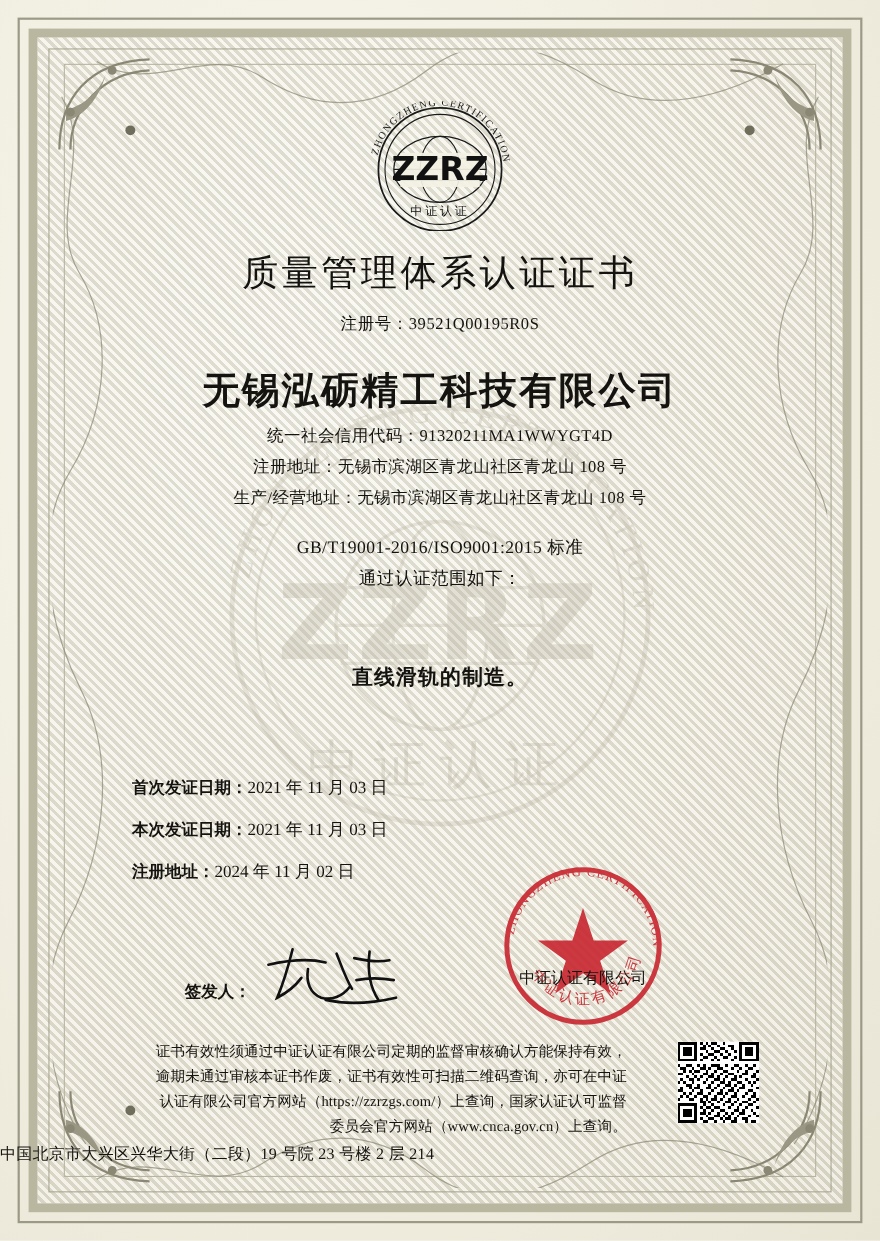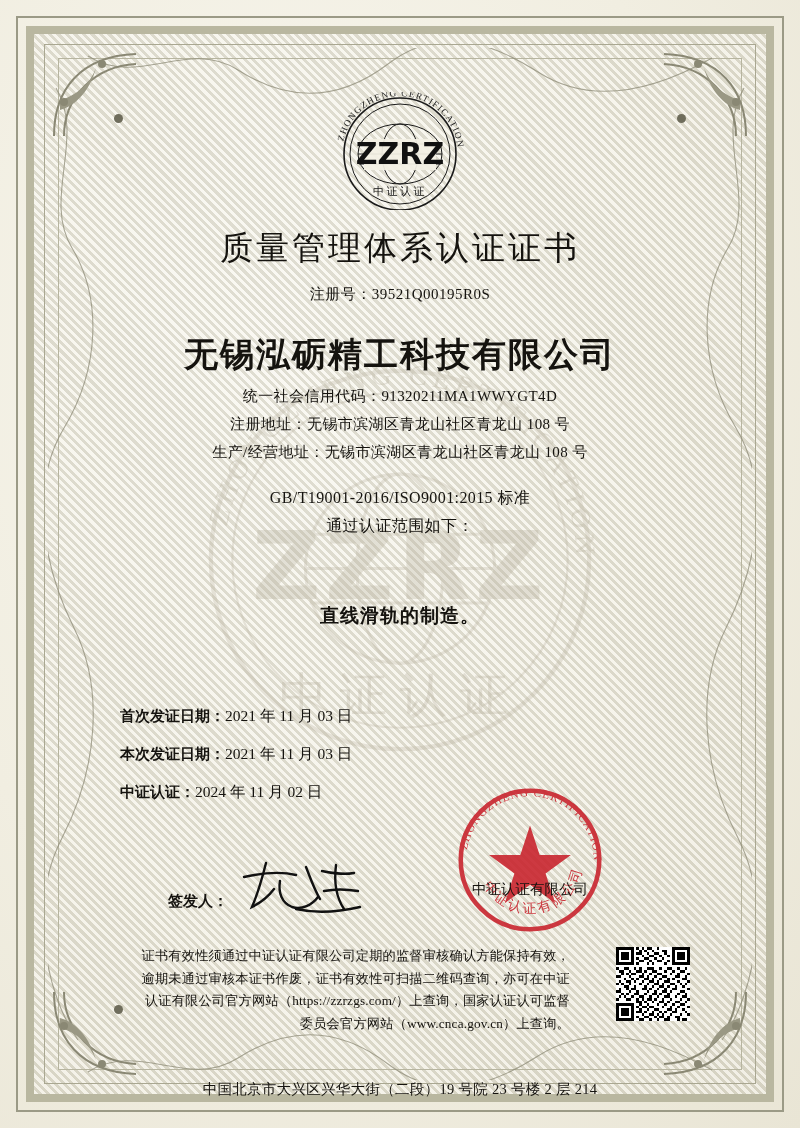--- a/index.html
+++ b/index.html
@@ -241,25 +241,23 @@
     top: 2px;
     width: 74px;
     height: 74px;
     background: #ffffff;
   }
   .address {
     position: absolute;
     left: 0;
     right: 0;
     top: 1040px;
-    text-align: center;
     font-size: 14.5px;
     color: #15130f;
     letter-spacing: 0.3px;
-    margin-top: 40px;
   }
 </style>
 </head>
 <body>
 
 <div id="certificate">
 
   <div class="frame-outer"></div>
   <div class="frame-mid"></div>
   <div class="frame-inner"></div>
@@ -375,21 +373,21 @@
   </div>
 
   <div class="dates">
     <div class="date-row">
       <span class="lbl">首次发证日期：</span><span class="val">2021 年 11 月 03 日</span>
     </div>
     <div class="date-row">
       <span class="lbl">本次发证日期：</span><span class="val">2021 年 11 月 03 日</span>
     </div>
     <div class="date-row">
-      <span class="lbl">中证认证：</span><span class="val">2024 年 11 月 02 日</span>
+      <span class="lbl">注册地址：</span><span class="val">2024 年 11 月 02 日</span>
     </div>
   </div>
 
   <div class="sign-area">
     <span class="sign-label">签发人：</span>
     <svg class="sign-mark" width="130" height="62" viewBox="0 0 130 62">
       <g fill="none" stroke="#111" stroke-width="2.4" stroke-linecap="round">
         <path d="M8 22 C 26 18, 44 16, 60 20"></path>
         <path d="M30 8 C 26 24, 22 38, 16 52 C 24 48, 32 42, 38 34"></path>
         <path d="M44 26 C 42 38, 46 48, 56 52 C 66 55, 76 50, 82 42"></path>

